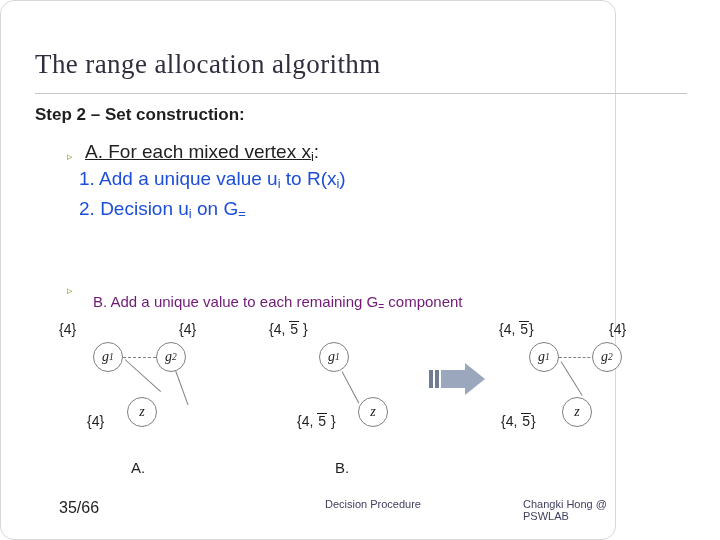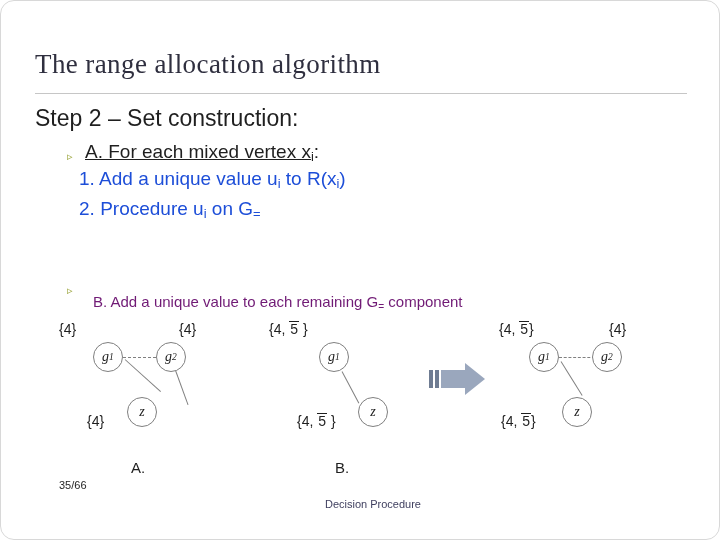--- a/index.html
+++ b/index.html
@@ -8,21 +8,21 @@
   }
   body {
     width: 720px;
     height: 540px;
     background: #ffffff;
     font-family: "Liberation Sans", sans-serif;
     overflow: hidden;
   }
   #slide {
     position: relative;
-    width: 720px;
+    width: 616px;
     height: 540px;
     box-sizing: border-box;
     border: 1px solid #d8d8d8;
     border-radius: 14px;
     background: #ffffff;
   }
   #title {
     position: absolute;
     left: 34px;
     top: 48px;
@@ -38,22 +38,23 @@
     left: 34px;
     top: 92px;
     width: 652px;
     height: 1px;
     background: #c6c6c6;
   }
   .step-line {
     position: absolute;
     left: 34px;
     top: 104px;
-    font-size: 23px;
-    color: #1f1f1f;
+    font-size: 17px;
+    color: #1f1f1f;
+    font-weight: bold;
   }
   .bullet-arrow {
     position: absolute;
     font-size: 11px;
     color: #9aa43a;
     line-height: 1;
   }
   .sub-a {
     position: absolute;
     left: 84px;
@@ -163,22 +164,22 @@
     left: 6px;
     top: 7px;
     width: 4px;
     height: 18px;
     background: #6f7c92;
   }
   
   #page-num {
     position: absolute;
     left: 58px;
-    top: 478px;
-    font-size: 11px;
+    top: 498px;
+    font-size: 16px;
     color: #1f1f1f;
   }
   #footer-center {
     position: absolute;
     left: 324px;
     top: 497px;
     font-size: 11px;
     color: #3f3f5f;
   }
   #footer-right {
@@ -204,21 +205,21 @@
     <span class="underline">A. For each mixed vertex x</span><sub>i</sub><span>:</span>
   </div>
 
   <div class="num-line" style="left:78px; top:167px;">
     <span class="underline">1.</span>
     <span>Add a unique value u</span><sub>i</sub><span> to R(x</span><sub>i</sub><span>)</span>
   </div>
 
   <div class="num-line" style="left:78px; top:197px;">
     <span>2.</span>
-    <span>Procedure u</span><sub>i</sub><span> on G</span><sub>=</sub>
+    <span>Decision u</span><sub>i</sub><span> on G</span><sub>=</sub>
   </div>
 
 
   <span class="bullet-arrow" style="left:66px; top:284px;">▹</span>
   <div class="sub-b">
     <span>B. Add a unique value to each remaining G</span><sub>=</sub><span> component</span>
   </div>
 
   <div>
     <div class="lbl" style="left:58px; top:320px;">{4}</div>
@@ -263,14 +264,15 @@
     <div class="dash-edge" style="left:558px; top:356px; width:36px;"></div>
     <div class="solid-edge" style="left:560px; top:360px; width:40px; transform:rotate(58deg); transform-origin:left center;"></div>
 
     <div class="node" style="left:528px; top:341px;">g<sub>1</sub></div>
     <div class="node" style="left:591px; top:341px;">g<sub>2</sub></div>
     <div class="node" style="left:561px; top:396px;">z</div>
   </div>
 
   <div id="page-num">35/66</div>
   <div id="footer-center">Decision Procedure</div>
+  <div id="footer-right">Changki Hong @ PSWLAB</div>
 
 </div>
 
 </body></html>

